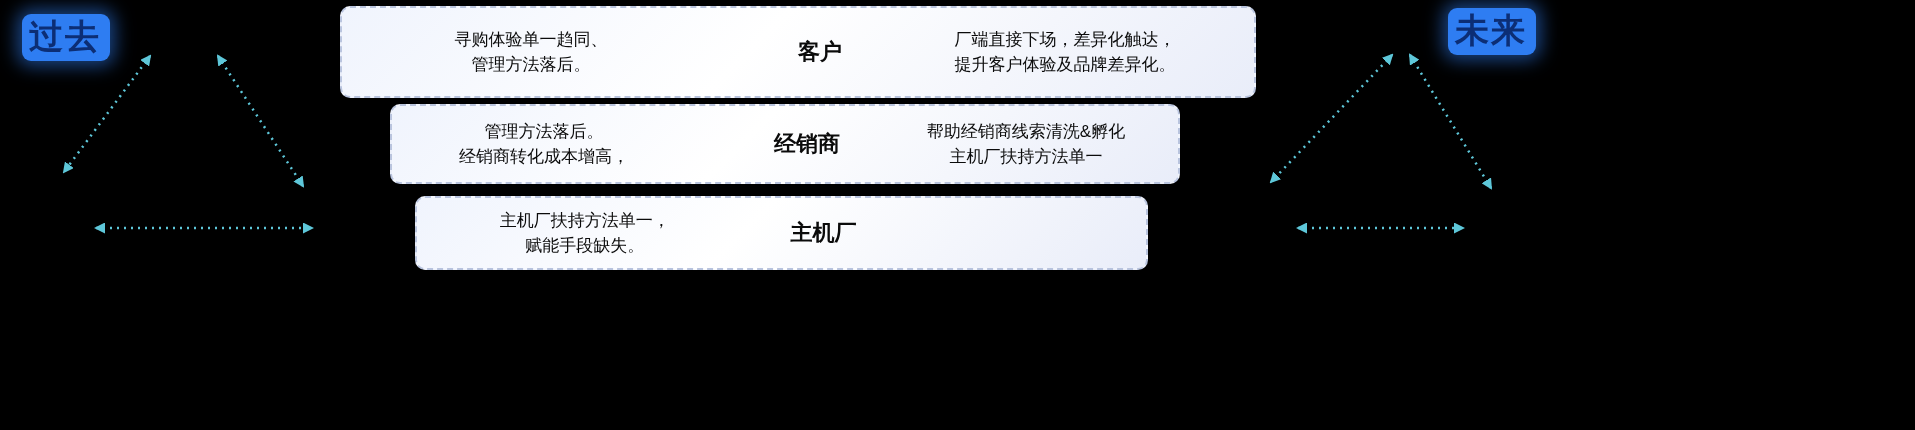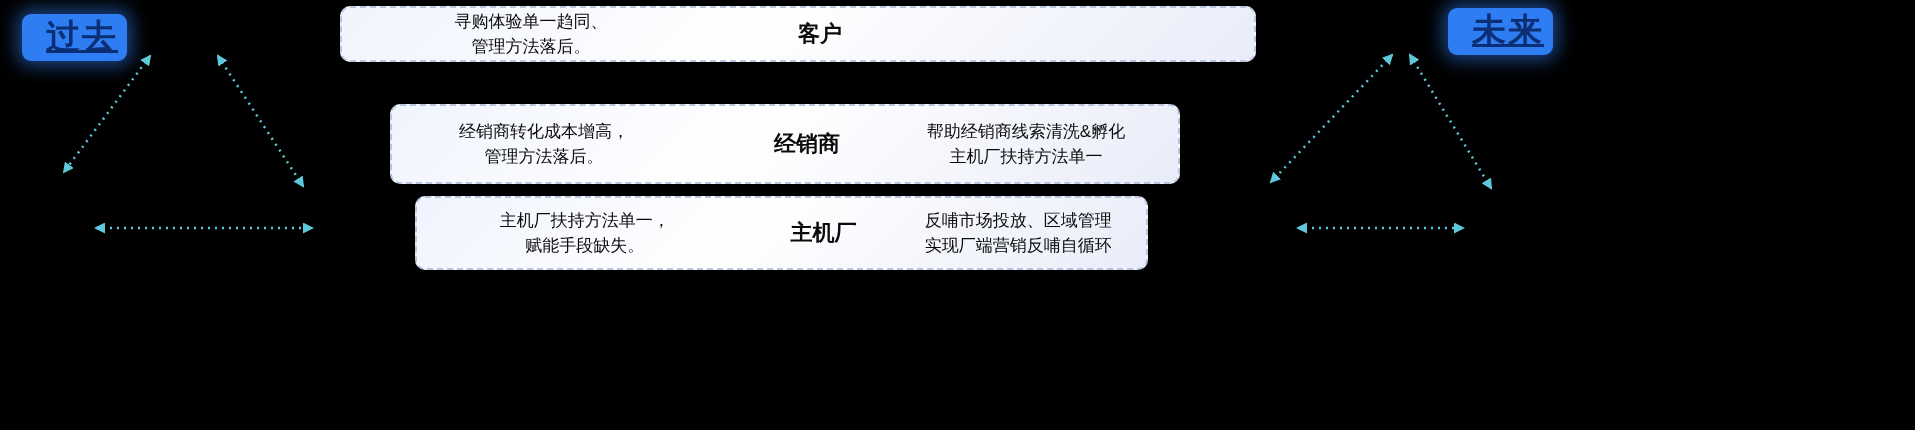--- a/index.html
+++ b/index.html
@@ -15,43 +15,42 @@
     overflow:hidden;
     font-family:"Liberation Sans","DejaVu Sans",sans-serif;
   }
   .era-label{
     position:absolute;
     font-size:34px;
     font-weight:bold;
     letter-spacing:2px;
     color:var(--label-text);
     background:var(--label-bg);
-    padding:3px 9px 5px 24px;
+    padding:3px 9px 5px 7px;
     border-radius:9px;
     box-shadow:0 0 18px 5px rgba(47,125,242,.55);
     line-height:1.15;
-    text-decoration:underline;
   }
   .era-label.past{left:22px;top:14px;}
   .era-label.future{left:1448px;top:8px;}
   .tri{position:absolute;}
   .tri.left{left:40px;top:40px;}
   .tri.right{left:1255px;top:40px;}
   .row{
     position:absolute;
     display:grid;
     grid-template-columns:1fr auto 1fr;
     align-items:center;
     background:linear-gradient(135deg,#f0f4fd 0%,#ffffff 45%,#e9edf9 100%);
     border:2px dashed #b9c4de;
     border-radius:10px;
     color:#0b0b0b;
     box-sizing:border-box;
   }
-  .row1{left:340px;top:6px;width:916px;height:56px;}
+  .row1{left:340px;top:6px;width:916px;height:92px;}
   .row2{left:390px;top:104px;width:790px;height:80px;}
   .row3{left:415px;top:196px;width:733px;height:74px;padding-left:40px;}
   .cell{text-align:center;}
   .cell.side{font-size:17px;line-height:1.5;padding:0 10px;}
   .cell.center{font-size:22px;font-weight:600;padding:0 34px;white-space:nowrap;margin-left:44px;}
 </style>
 </head>
 <body>
 
 <div class="stage">
@@ -80,39 +79,39 @@
     <line x1="155" y1="15" x2="236" y2="148" style="stroke:var(--arrow)" stroke-width="2.5" stroke-dasharray="2 5" marker-start="url(#ahR)" marker-end="url(#ahR)"></line>
     <line x1="43" y1="188" x2="208" y2="188" style="stroke:var(--arrow)" stroke-width="2.5" stroke-dasharray="2 5" marker-start="url(#ahR)" marker-end="url(#ahR)"></line>
   </svg>
 
   <div class="row row1">
     <div class="cell side">
       <div>寻购体验单一趋同、</div>
       <div>管理方法落后。</div>
     </div>
     <div class="cell center">客户</div>
+    <div class="cell side">
+      <div>厂端直接下场，差异化触达，</div>
+      <div>提升客户体验及品牌差异化。</div>
+    </div>
   </div>
 
   <div class="row row2">
     <div class="cell side">
+      <div>管理方法落后。</div>
       <div>经销商转化成本增高，</div>
-      <div>管理方法落后。</div>
     </div>
     <div class="cell center">经销商</div>
     <div class="cell side">
       <div>帮助经销商线索清洗&amp;孵化</div>
       <div>主机厂扶持方法单一</div>
     </div>
   </div>
 
   <div class="row row3">
     <div class="cell side">
       <div>主机厂扶持方法单一，</div>
       <div>赋能手段缺失。</div>
     </div>
     <div class="cell center">主机厂</div>
-    <div class="cell side">
-      <div>反哺市场投放、区域管理</div>
-      <div>实现厂端营销反哺自循环</div>
-    </div>
   </div>
 
 </div>
 
 </body></html>

